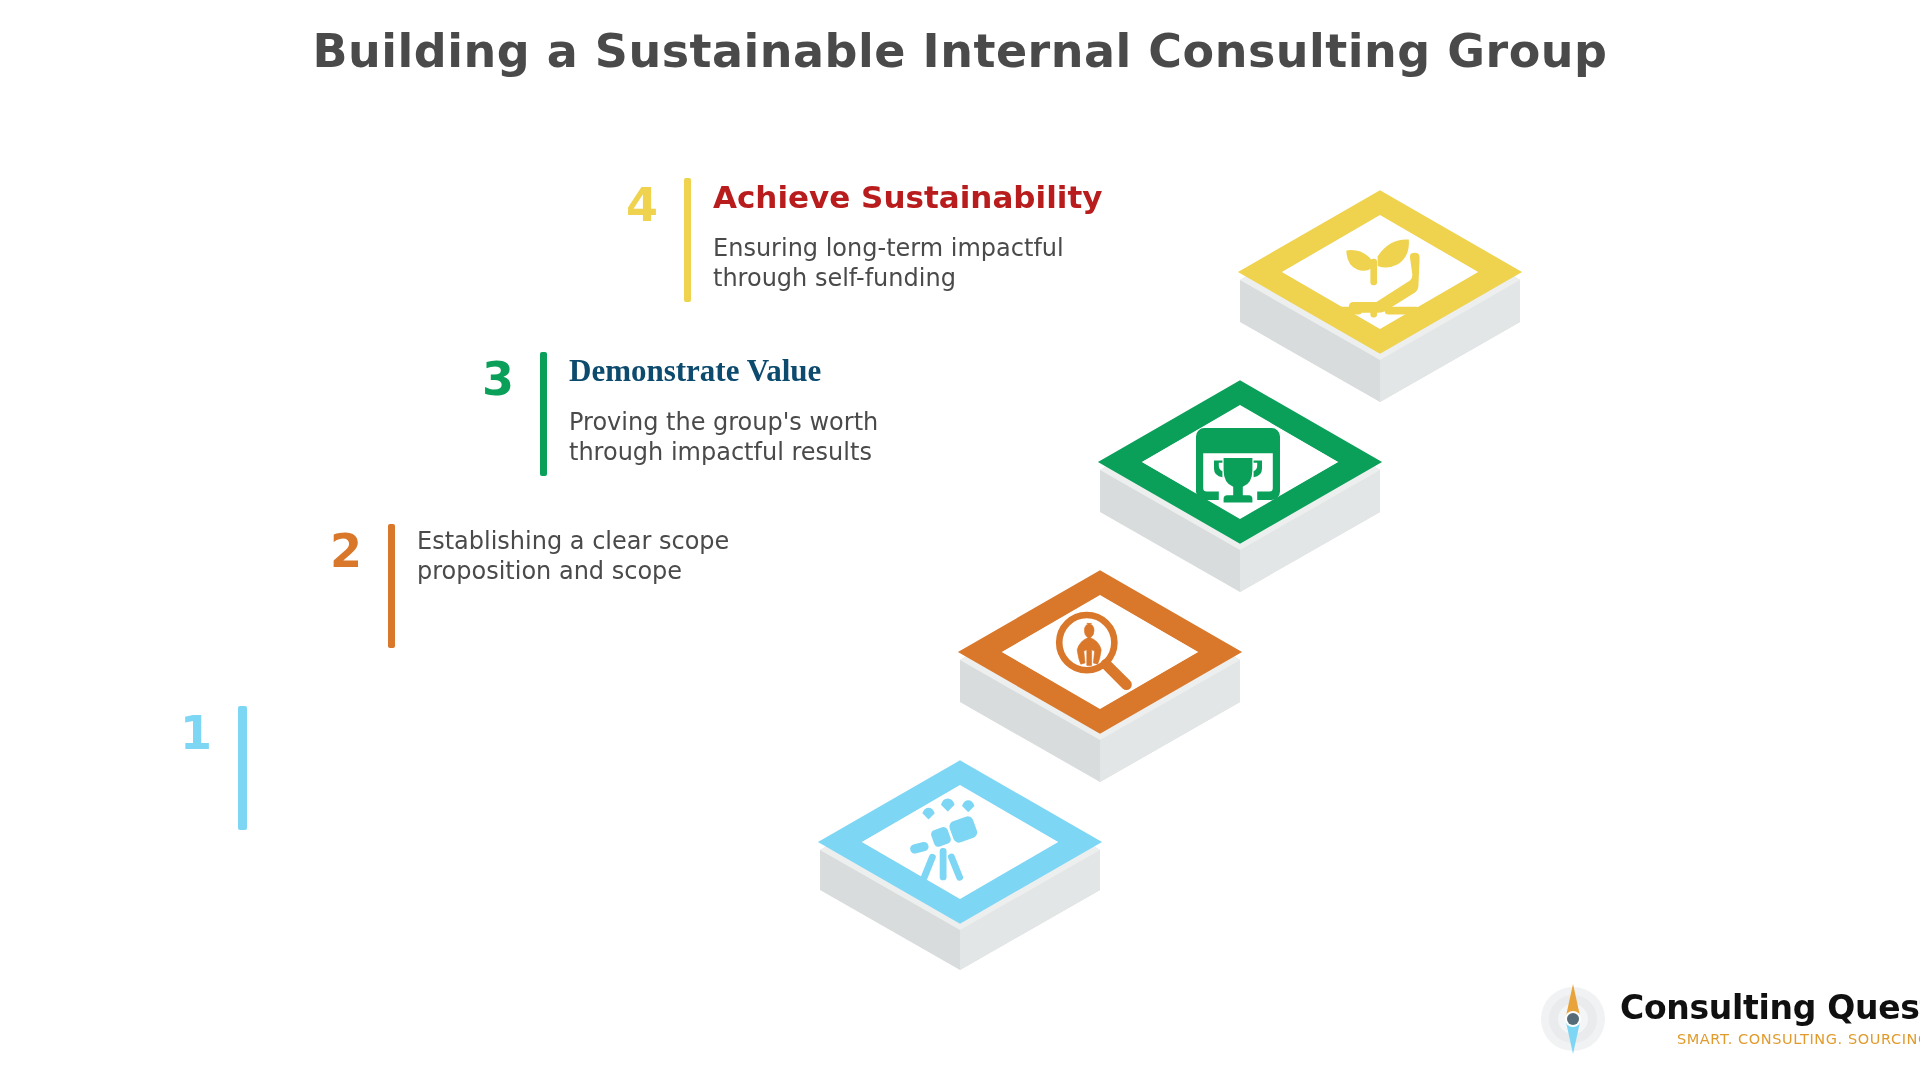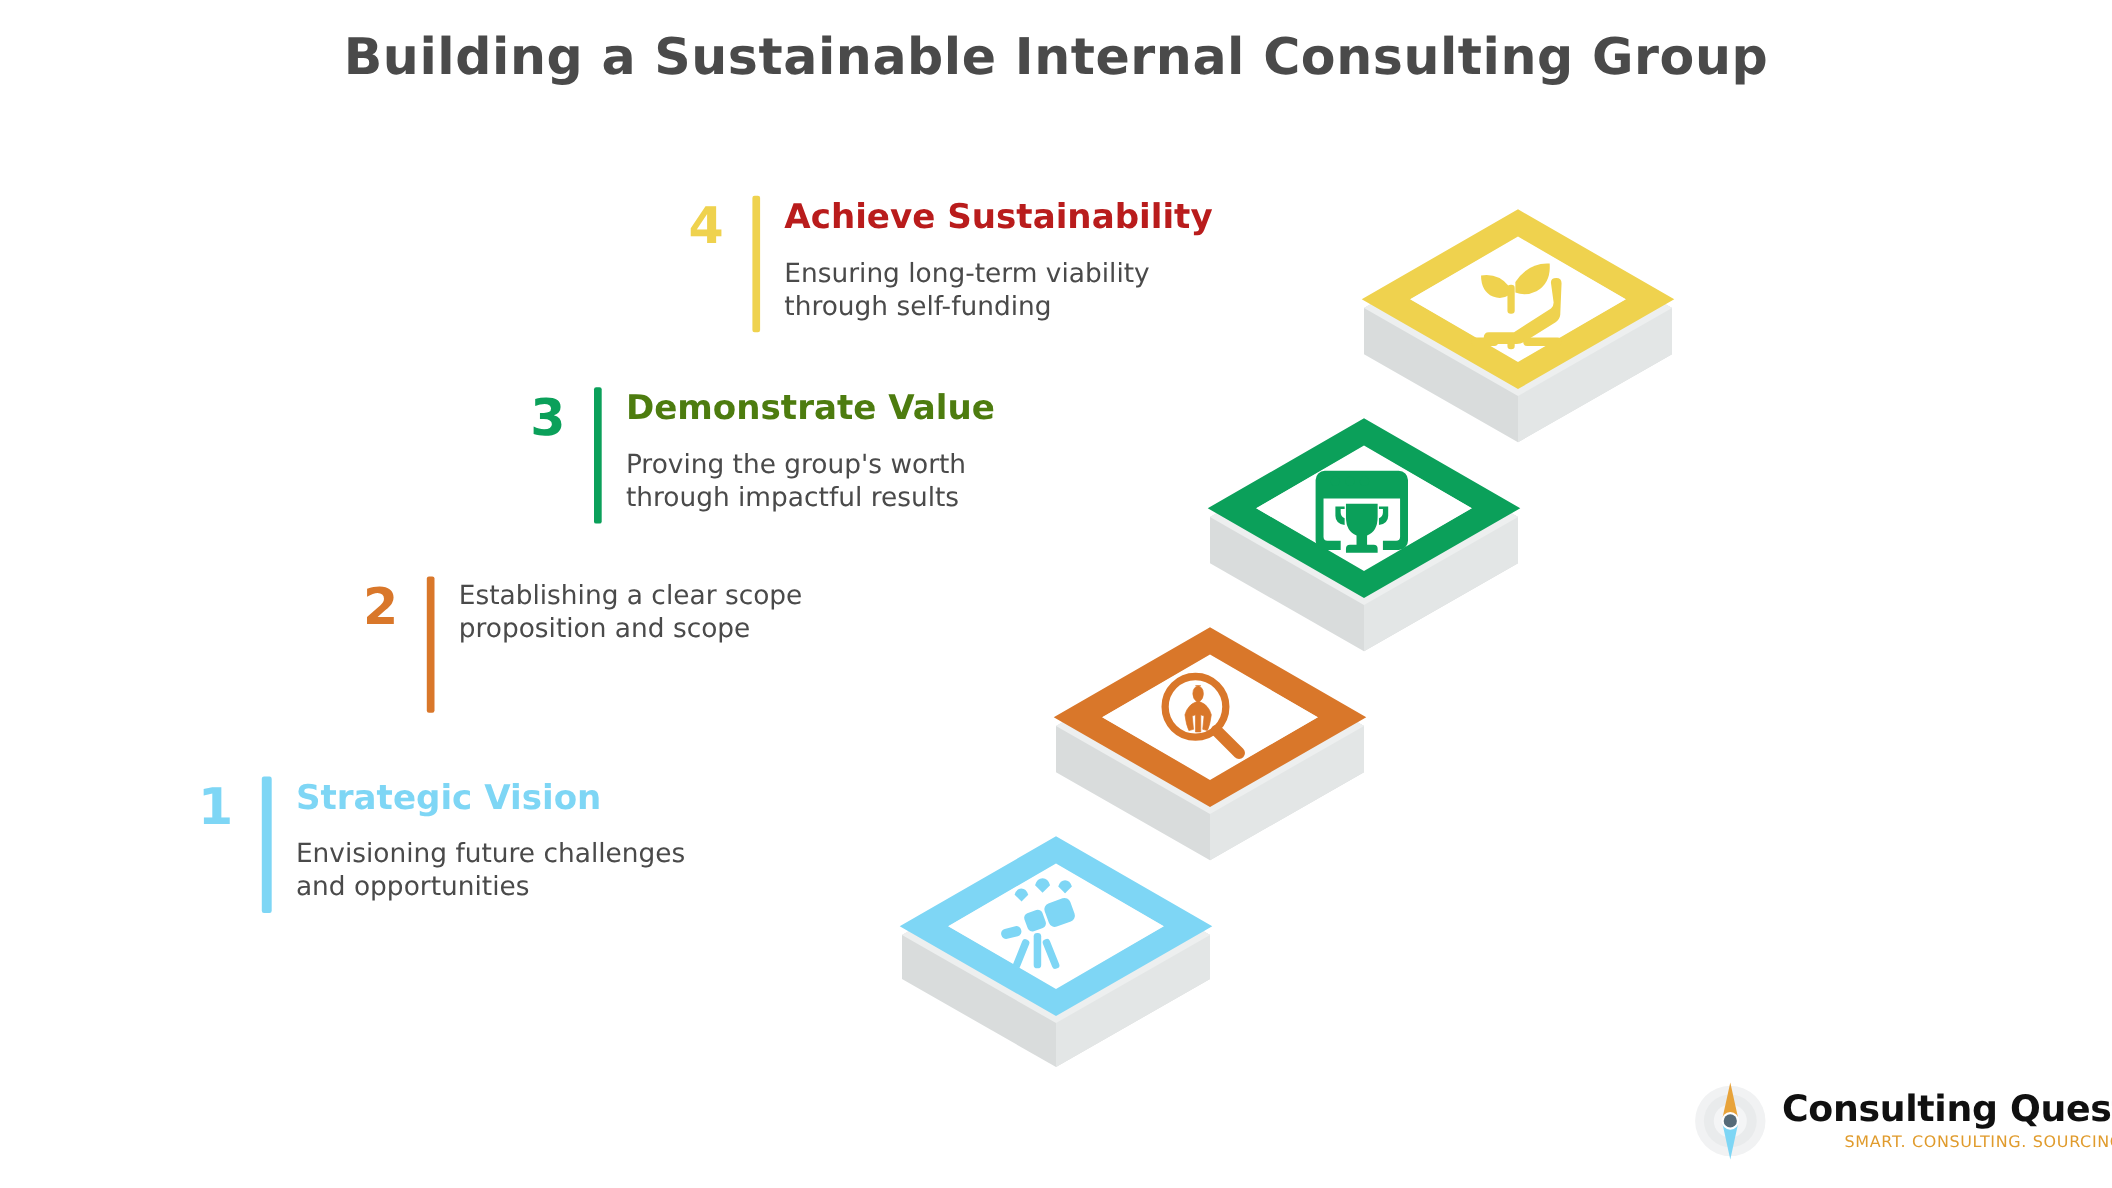--- a/index.html
+++ b/index.html
@@ -220,52 +220,47 @@
         </g>
       </g>
     </svg>
   </div>
 
   <div class="step-text" id="step4">
     <div class="step-num" style="color:#EFD24E;">4</div>
     <div class="step-rule" style="background:#EFD24E;"></div>
     <div class="step-body">
       <div class="step-heading" style="color:#b91c1c;">Achieve Sustainability</div>
-      <div class="step-desc">Ensuring long-term viability
+      <div class="step-desc">Ensuring long-term impactful
 through self-funding</div>
     </div>
   </div>
 
   <div class="step-text" id="step3">
     <div class="step-num" style="color:#0BA05A;">3</div>
     <div class="step-rule" style="background:#0BA05A;"></div>
     <div class="step-body">
-      <div class="step-heading" style="color:#4d7c0f;">Demonstrate Value</div>
+      <div class="step-heading" style="color:#0c4a6e;font-family:Liberation Serif, serif;">Demonstrate Value</div>
       <div class="step-desc">Proving the group's worth
 through impactful results</div>
     </div>
   </div>
 
   <div class="step-text" id="step2">
     <div class="step-num" style="color:#D9772A;">2</div>
     <div class="step-rule" style="background:#D9772A;"></div>
     <div class="step-body">
       <div class="step-desc">Establishing a clear scope
 proposition and scope</div>
     </div>
   </div>
 
   <div class="step-text" id="step1">
     <div class="step-num" style="color:#7ED6F5;">1</div>
     <div class="step-rule" style="background:#7ED6F5;"></div>
-    <div class="step-body">
-      <div class="step-heading" style="color:#7ED6F5;">Strategic Vision</div>
-      <div class="step-desc">Envisioning future challenges
-and opportunities</div>
-    </div>
   </div>
 
   <div class="logo">
     <div class="logo-mark">
       <svg viewBox="0 0 74 78" width="74" height="78">
         <circle cx="33" cy="39" r="32" fill="#F1F2F3"></circle>
         <circle cx="33" cy="39" r="24" fill="#E9EBEC"></circle>
         <circle cx="33" cy="39" r="15" fill="#F4F5F6"></circle>
         <path d="M33 4 L40 36 L33 40 L26 36 Z" fill="#E8A33A"></path>
         <path d="M33 74 L26 42 L33 38 L40 42 Z" fill="#7ED6F5"></path>

